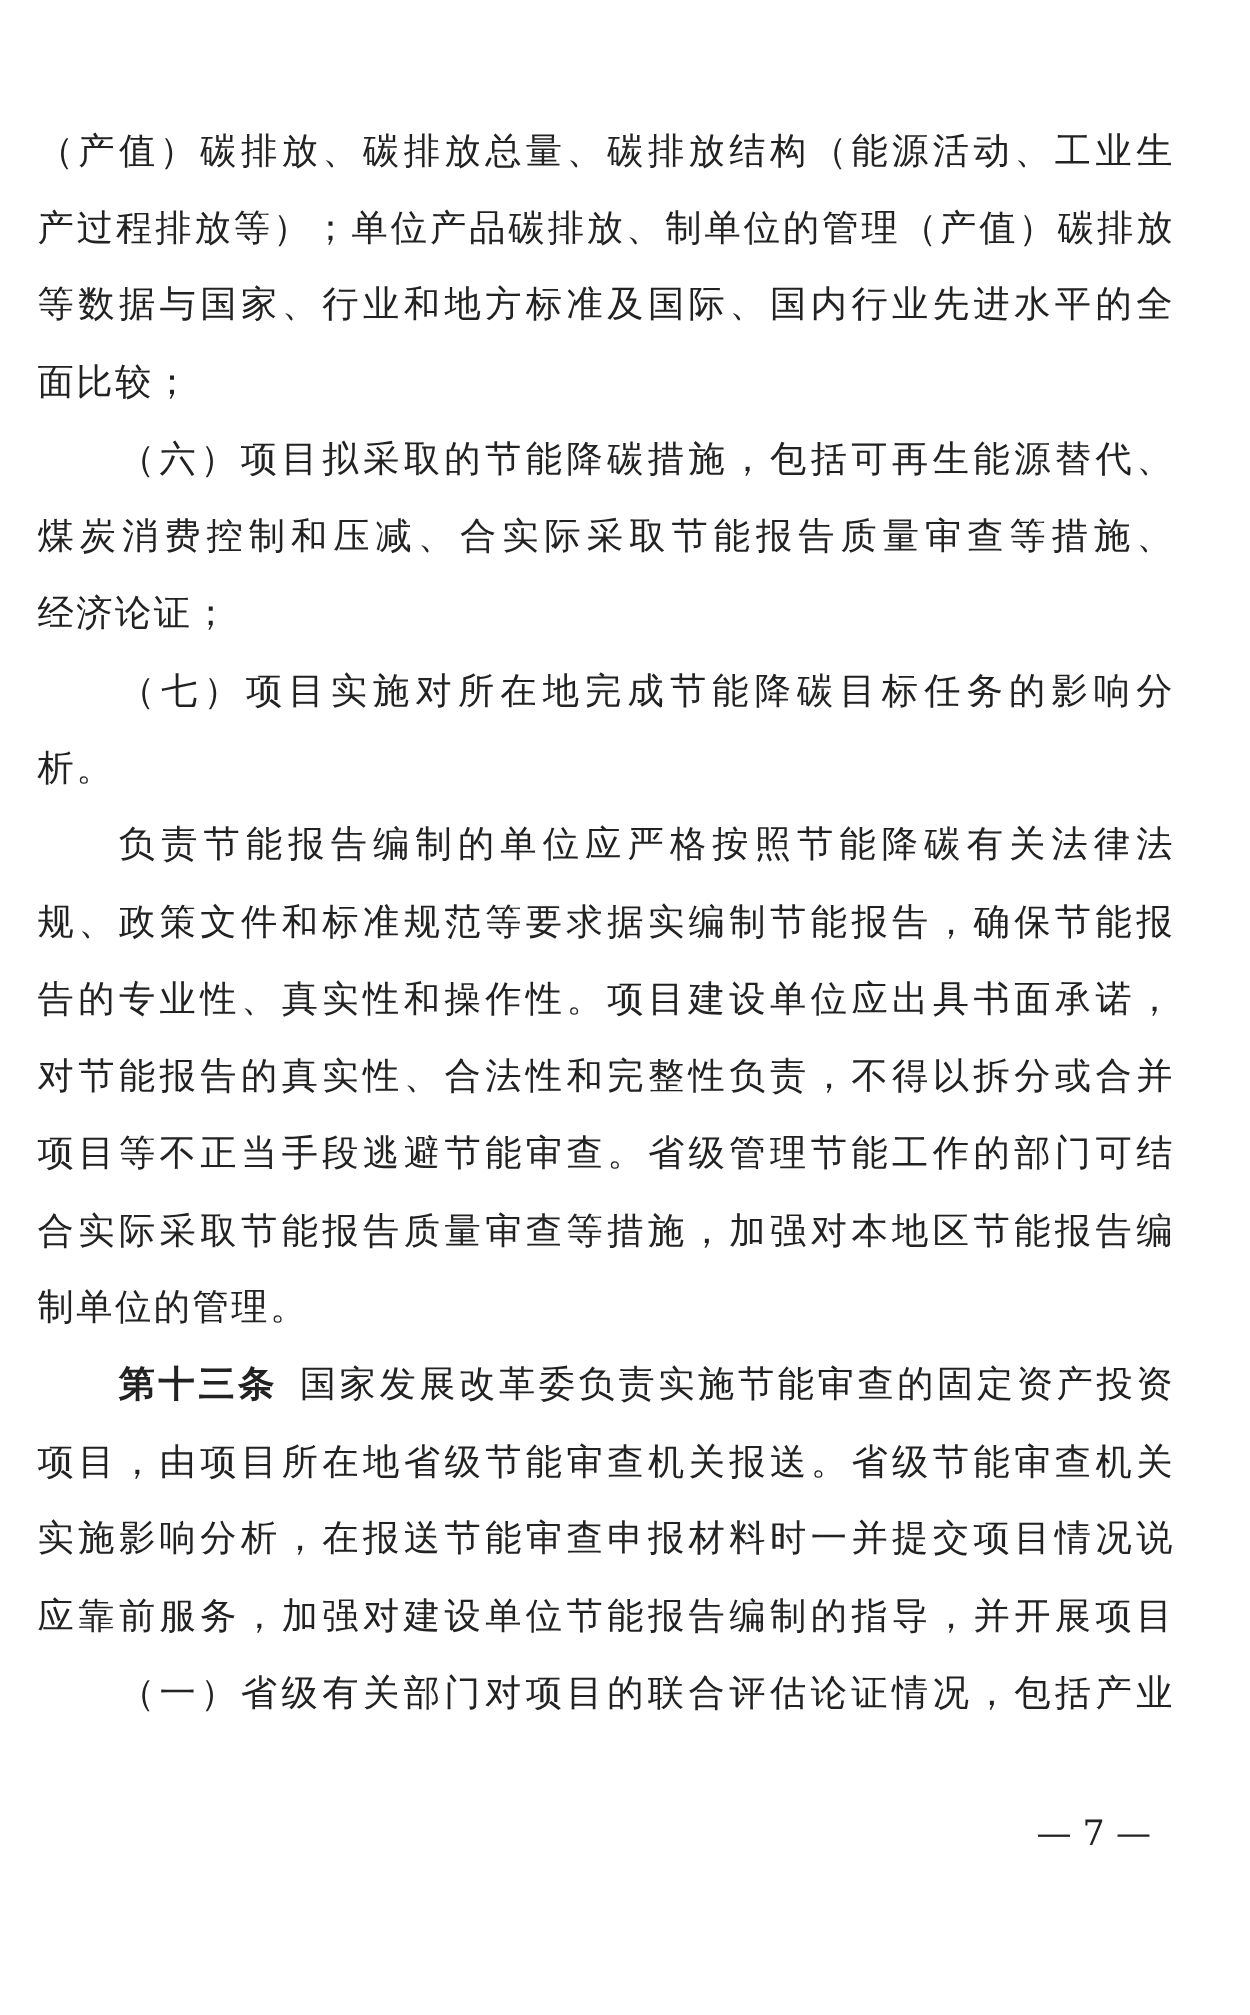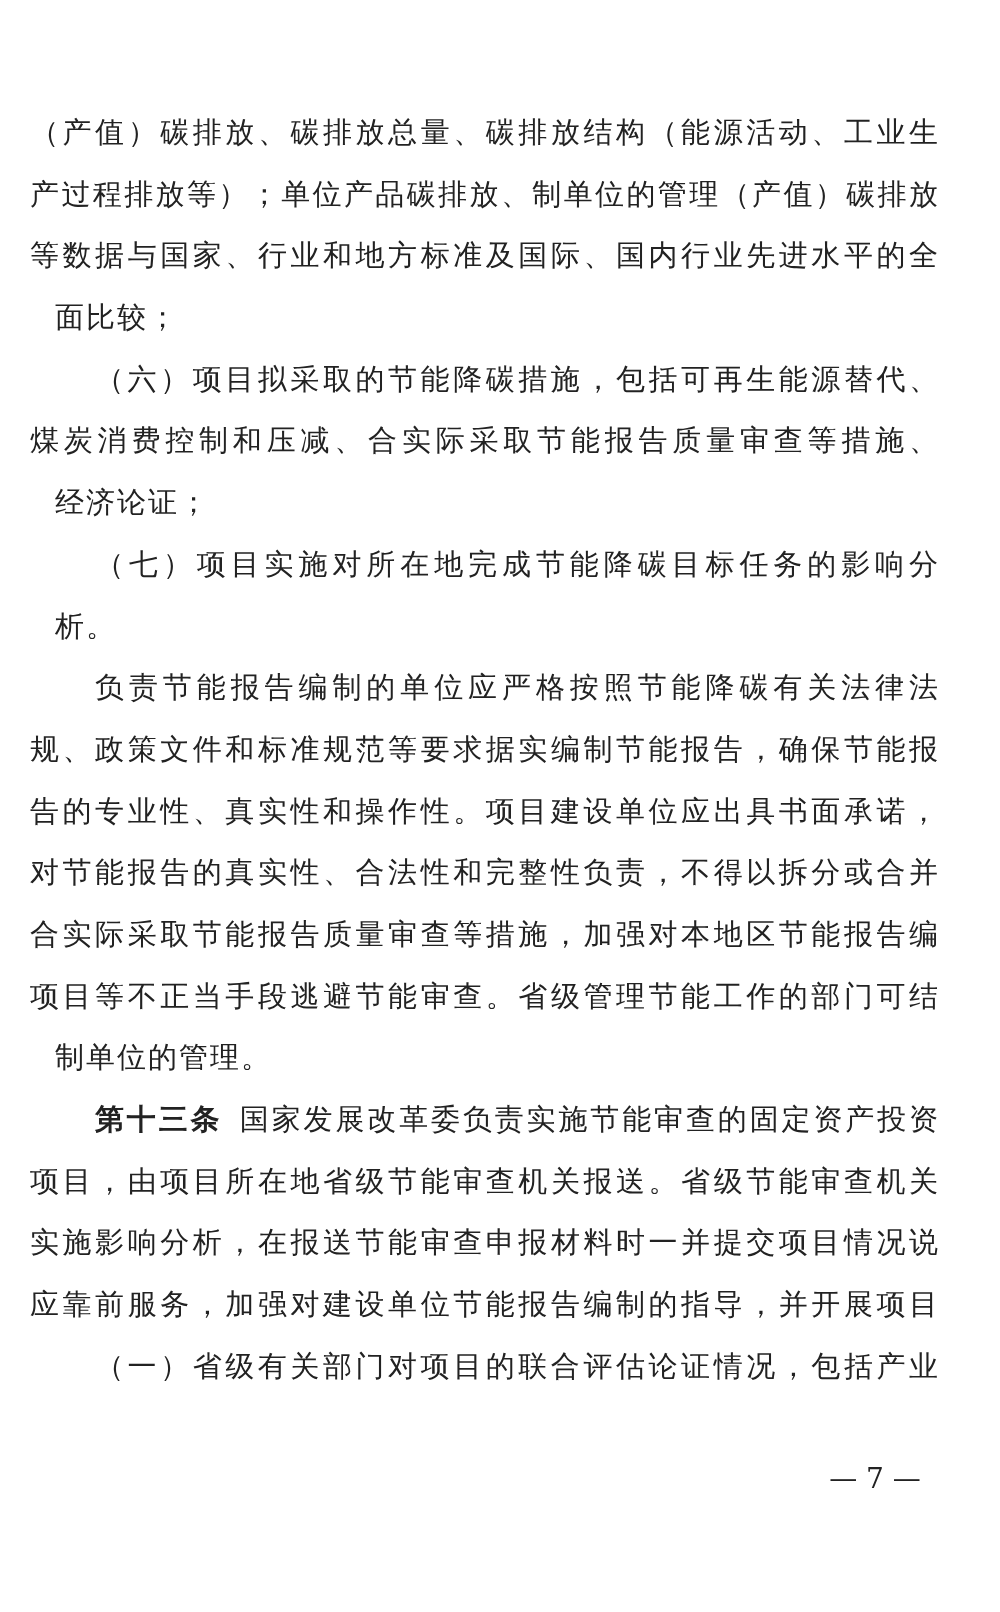--- a/index.html
+++ b/index.html
@@ -1,31 +1,31 @@
 <!DOCTYPE html>
 <html><head>
 <meta charset="utf-8">
 <style>
   html, body { margin: 0; padding: 0; background: #ffffff; }
   body { width: 1000px; height: 1612px; position: relative; overflow: hidden; }
   .page {
-    position: absolute; left: 0; top: 12px; width: 1000px; height: 1228px; background: #fff;
+    position: absolute; left: 0; top: 0; width: 1000px; height: 1228px; background: #fff;
   }
   .body-text {
     position: absolute; left: 30px; top: 90px; width: 910px;
     font-family: "DejaVu Serif", "Liberation Serif", serif;
     font-size: 29px; color: #222;
     line-height: 61.7px;
   }
   .line {
     display: block; height: 61.7px; white-space: nowrap;
     text-align: justify; text-align-last: justify;
     letter-spacing: 2px;
   }
-  .line.last { text-align-last: left; margin-left: 25px; }
+  .line.last { text-align-last: left; }
   .line.indent { padding-left: 65px; }
   .bold { font-weight: bold; font-family: "DejaVu Sans", "Liberation Sans", sans-serif; }
   .page-number {
     position: absolute; left: 820px; top: 1450px; width: 110px; text-align: center;
     font-family: "DejaVu Serif", "Liberation Serif", serif; font-size: 28px; color: #222;
   }
 </style>
 </head>
 <body>
 
@@ -37,22 +37,22 @@
     <span class="line last">面比较；</span>
     <span class="line indent">（六）项目拟采取的节能降碳措施，包括可再生能源替代、</span>
     <span class="line">煤炭消费控制和压减、合实际采取节能报告质量审查等措施、</span>
     <span class="line last">经济论证；</span>
     <span class="line indent">（七）项目实施对所在地完成节能降碳目标任务的影响分</span>
     <span class="line last">析。</span>
     <span class="line indent">负责节能报告编制的单位应严格按照节能降碳有关法律法</span>
     <span class="line">规、政策文件和标准规范等要求据实编制节能报告，确保节能报</span>
     <span class="line">告的专业性、真实性和操作性。项目建设单位应出具书面承诺，</span>
     <span class="line">对节能报告的真实性、合法性和完整性负责，不得以拆分或合并</span>
+    <span class="line">项目等不正当手段逃避节能审查。省级管理节能工作的部门可结</span>
     <span class="line">合实际采取节能报告质量审查等措施，加强对本地区节能报告编</span>
-    <span class="line">项目等不正当手段逃避节能审查。省级管理节能工作的部门可结</span>
     <span class="line last">制单位的管理。</span>
     <span class="line indent"><span class="bold">第十三条</span> <span>国家发展改革委负责实施节能审查的固定资产投资</span></span>
     <span class="line">项目，由项目所在地省级节能审查机关报送。省级节能审查机关</span>
     <span class="line">实施影响分析，在报送节能审查申报材料时一并提交项目情况说</span>
     <span class="line">应靠前服务，加强对建设单位节能报告编制的指导，并开展项目</span>
     <span class="line indent">（一）省级有关部门对项目的联合评估论证情况，包括产业</span>
   </div>
   <div class="page-number">— 7 —</div>
 </div>
 

